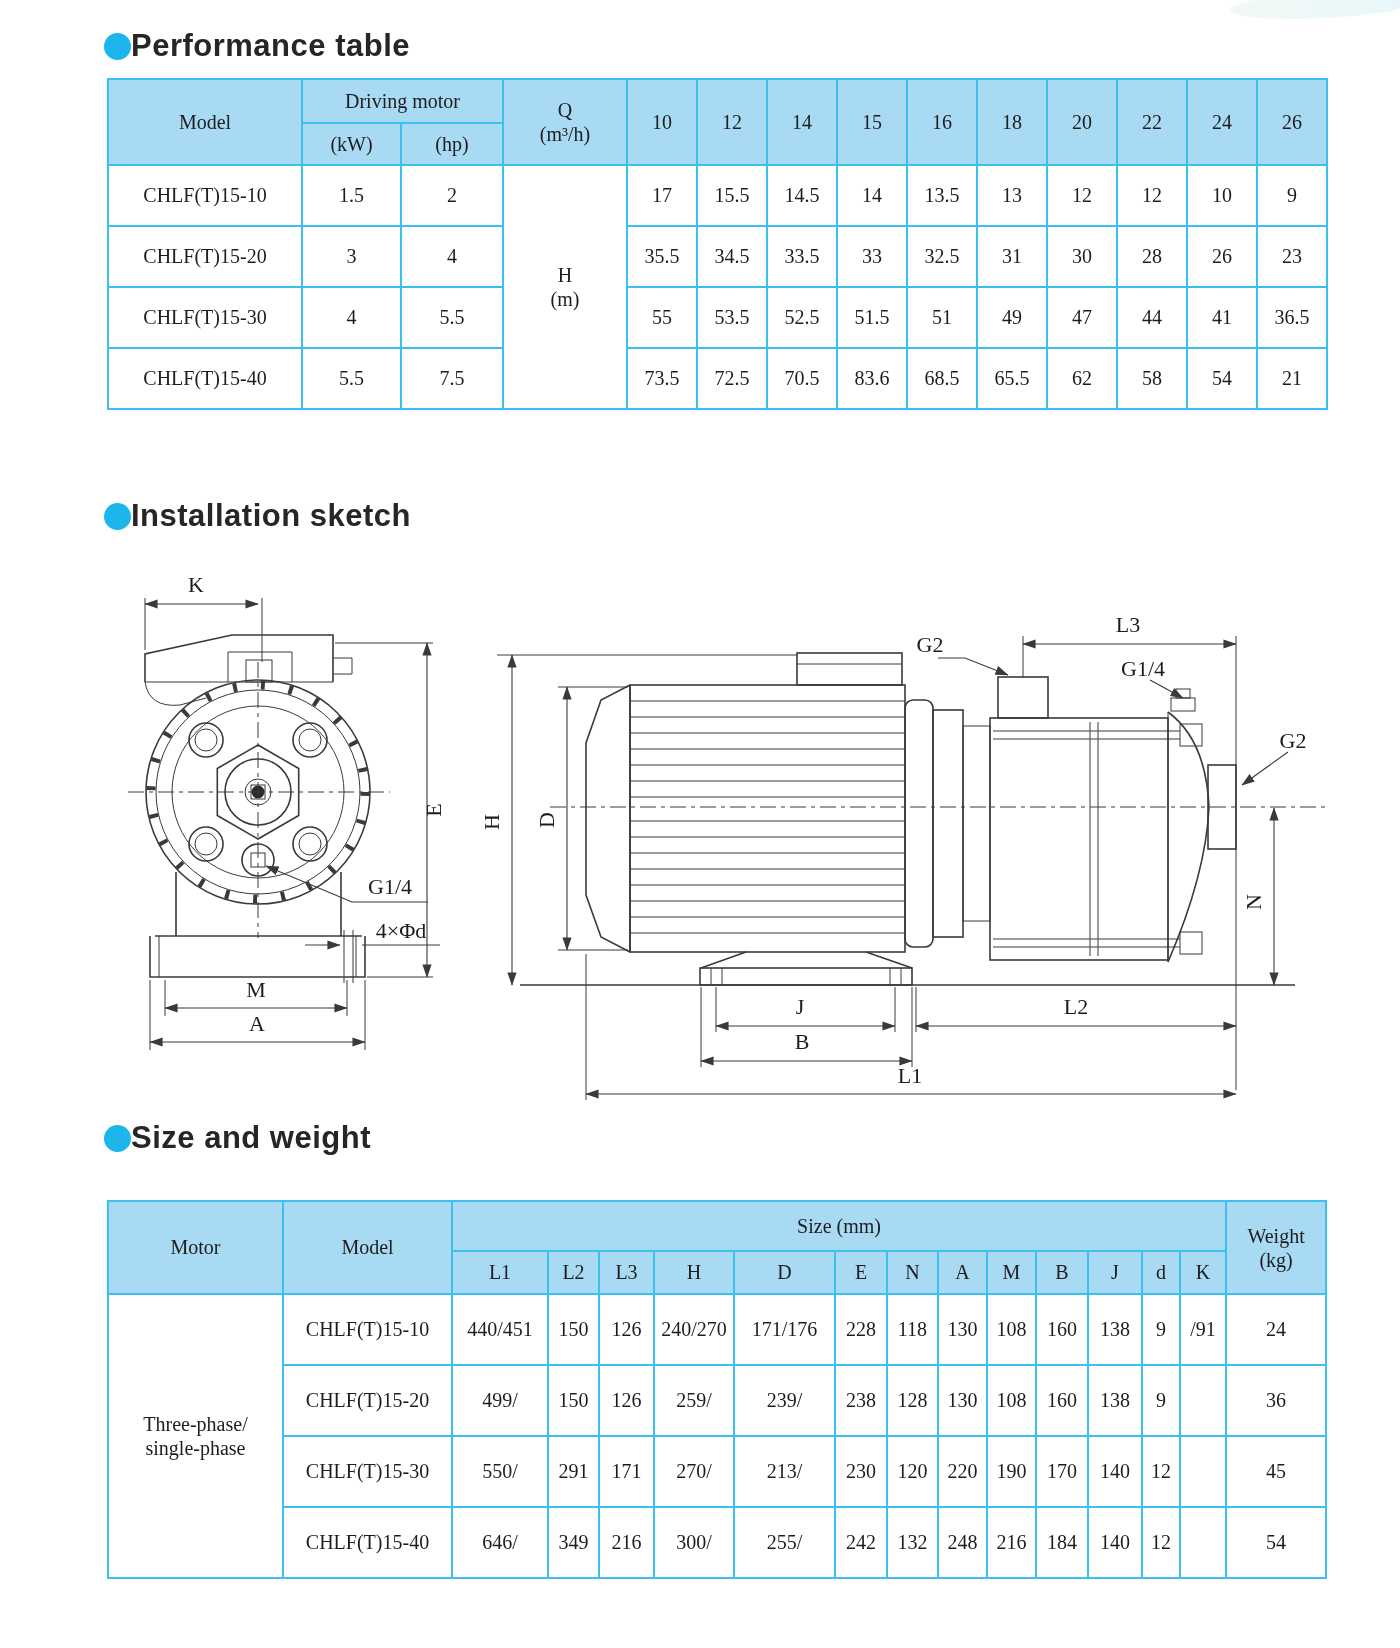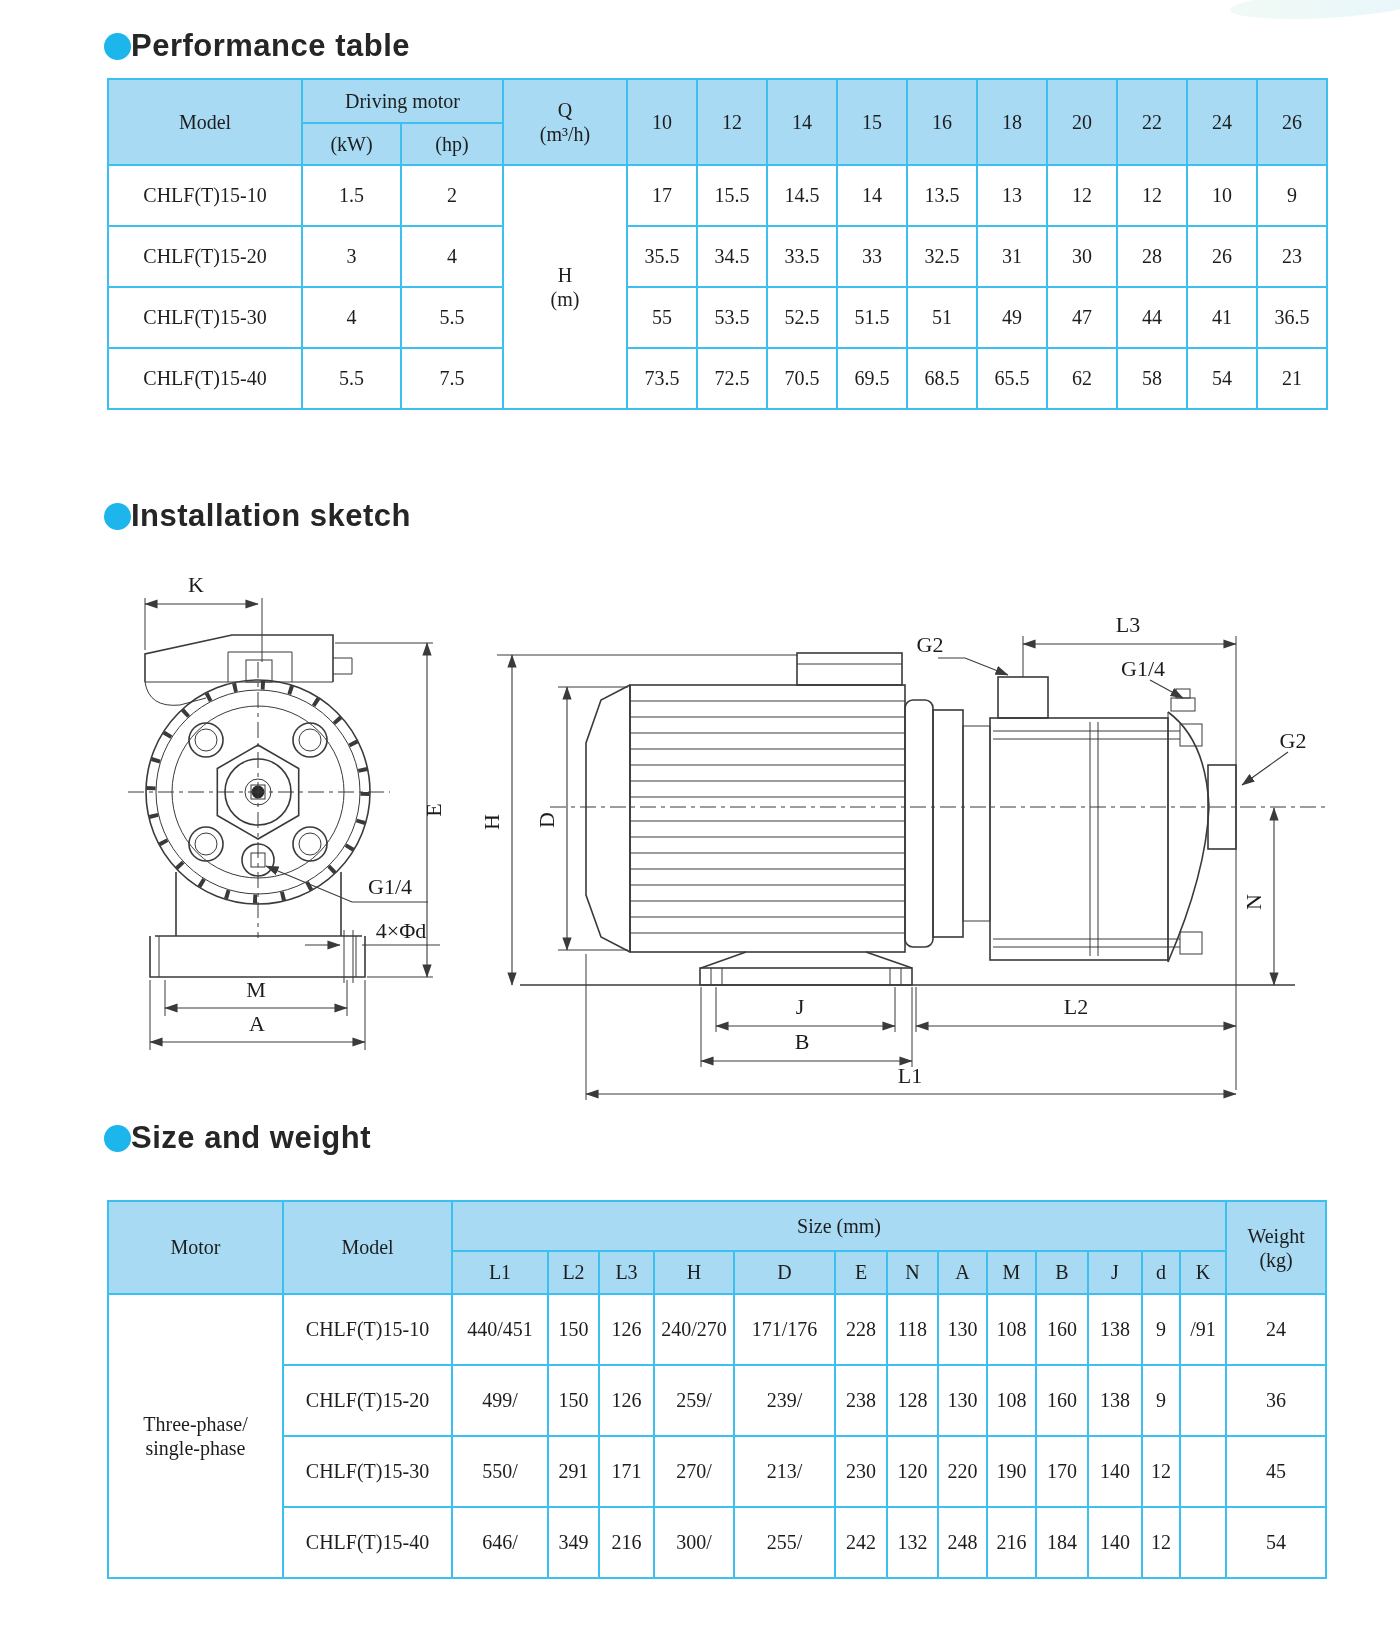--- a/index.html
+++ b/index.html
@@ -142,21 +142,21 @@
     <td>41</td>
     <td>36.5</td>
   </tr>
   <tr style="height:61px">
     <td>CHLF(T)15-40</td>
     <td>5.5</td>
     <td>7.5</td>
     <td>73.5</td>
     <td>72.5</td>
     <td>70.5</td>
-    <td>69.5</td>
+    <td>83.6</td>
     <td>68.5</td>
     <td>65.5</td>
     <td>62</td>
     <td>58</td>
     <td>54</td>
     <td>21</td>
   </tr>
 </tbody>
   </table>
 

